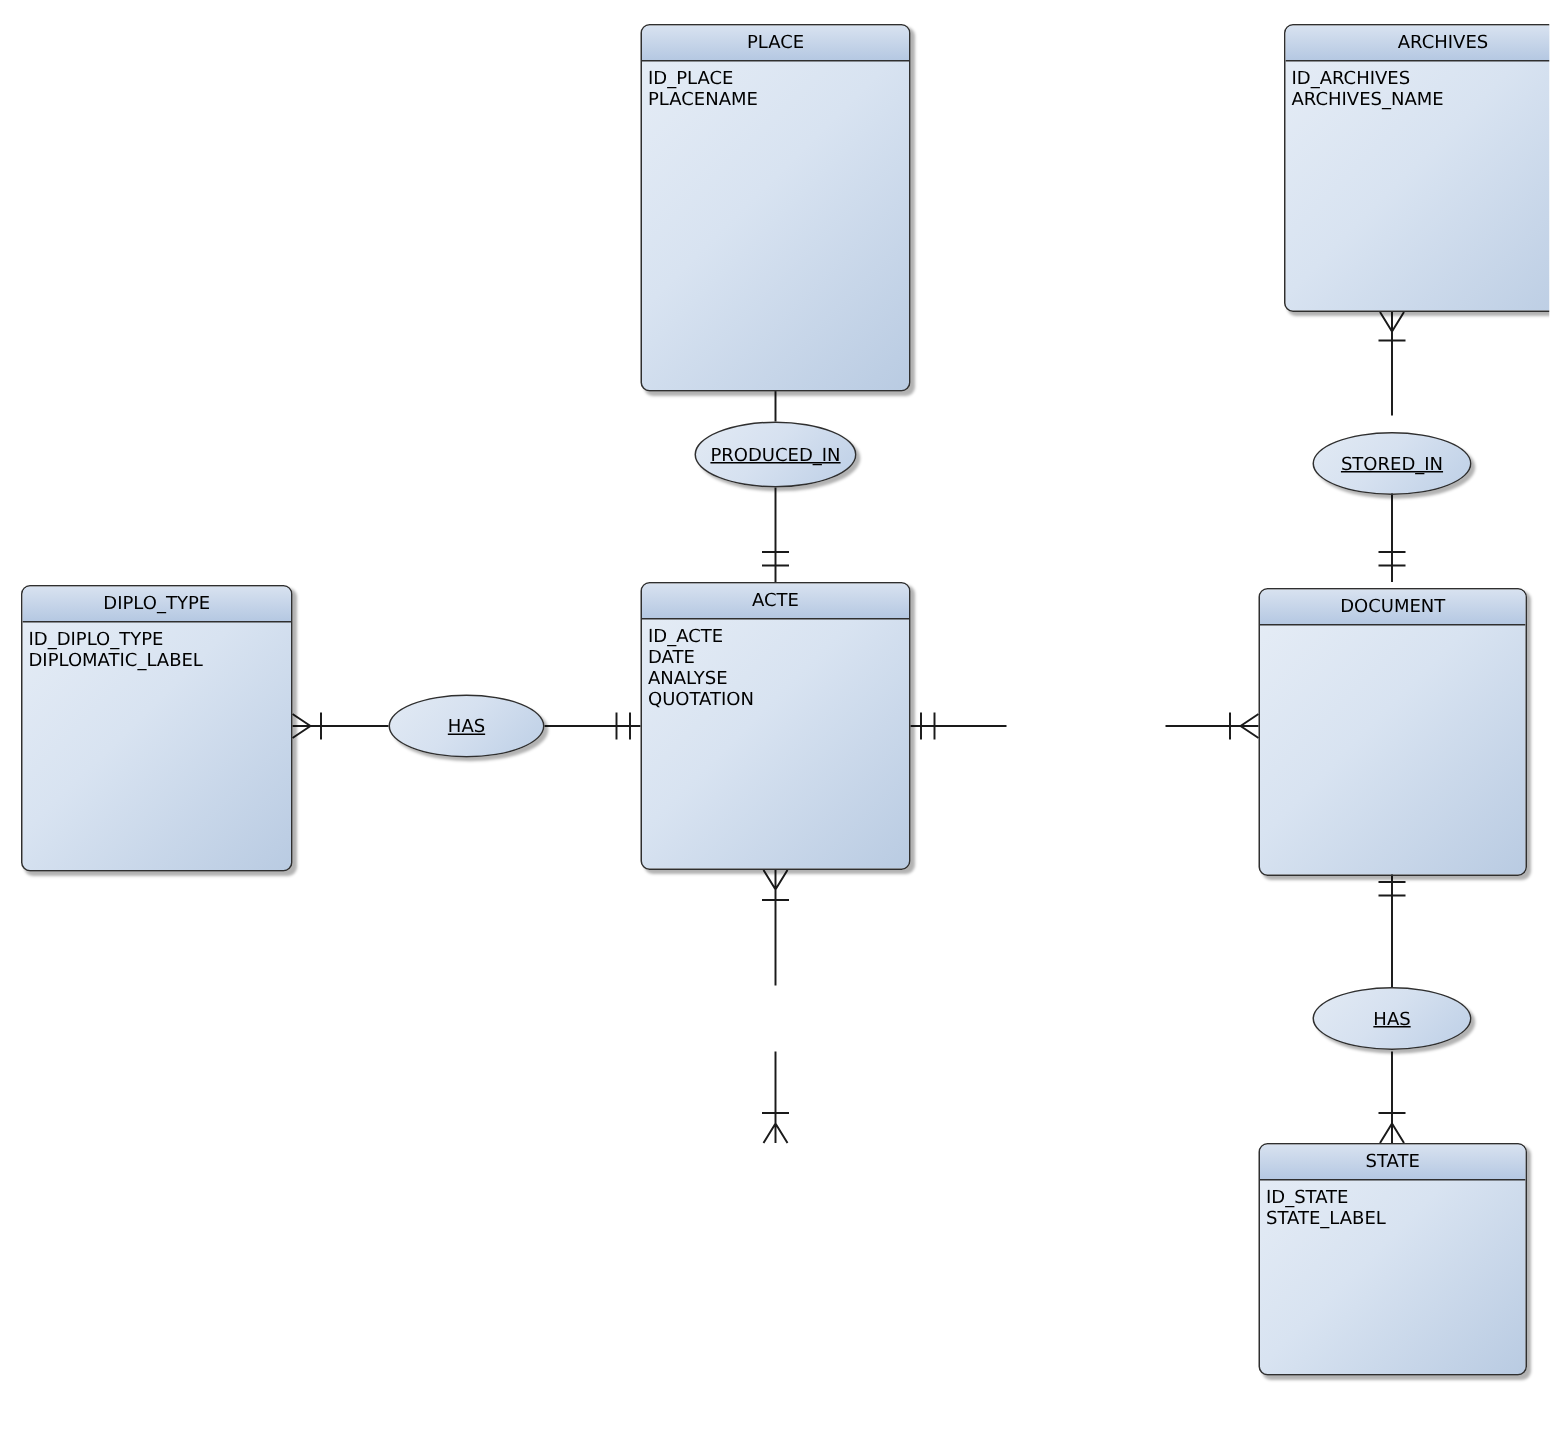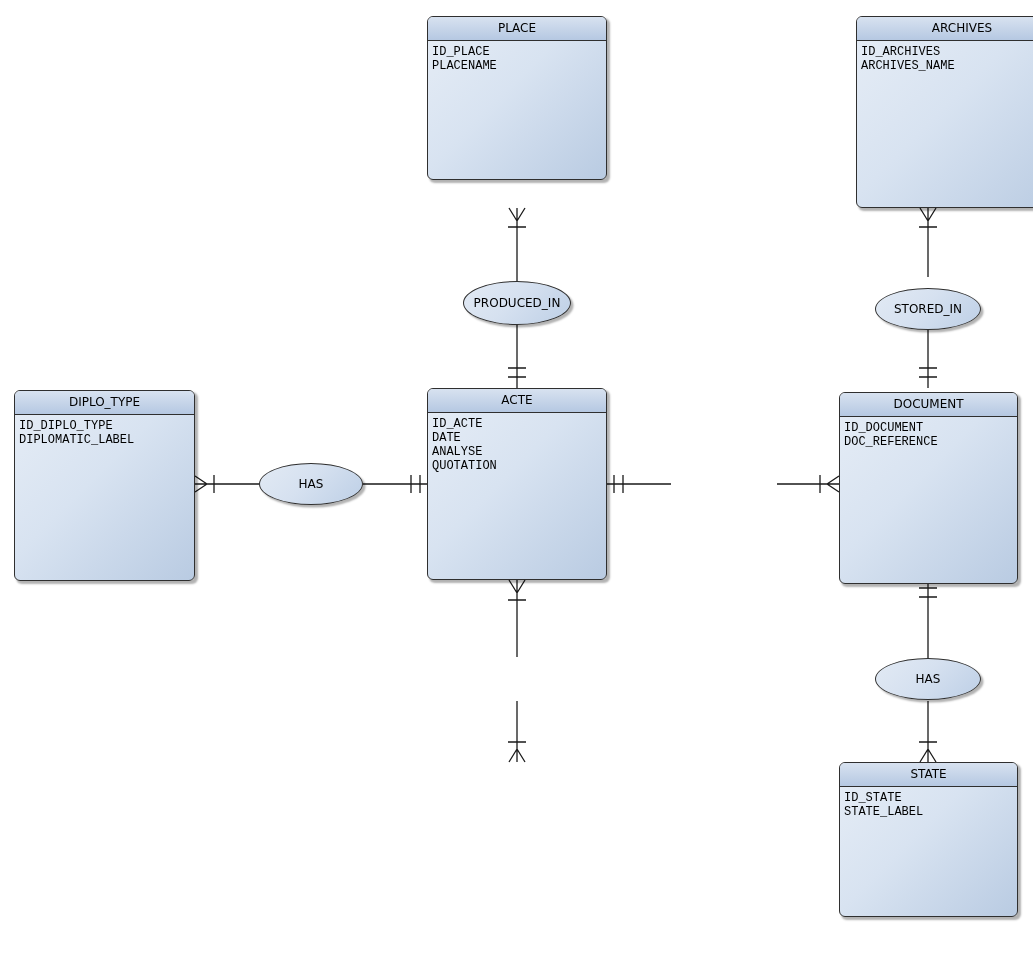--- a/index.html
+++ b/index.html
@@ -16,29 +16,29 @@
     background:linear-gradient(135deg,var(--c-body_light,#e6edf6) 0%,#d8e3f1 45%,var(--c-body_dark,#b9cbe2) 100%);
     box-shadow:2.5px 2.5px 2px rgba(0,0,0,0.30);
     overflow:hidden;
   }
   .entity-header{
     height:23px;line-height:23px;text-align:center;font-size:12px;
     background:linear-gradient(180deg,var(--c-header_top,#d8e2f0),var(--c-header_bottom,#b5c8e2));
     border-bottom:1px solid var(--c-border,#2f2f2f);
   }
   .entity-body{
-    padding:4px 4px 0 4px;font-size:12px;line-height:14px;white-space:pre-line;font-family:Liberation Mono, monospace;
+    padding:4px 4px 0 4px;font-size:12px;line-height:14px;white-space:pre-line;
   }
   .rel{
     position:absolute;z-index:1;box-sizing:border-box;border-radius:50%;
     border:1.5px solid var(--c-border,#2f2f2f);
     background:linear-gradient(135deg,var(--c-ellipse_light,#e2eaf4) 0%,#d6e1f0 45%,var(--c-ellipse_dark,#bdcfe6) 100%);
     box-shadow:2.5px 2.5px 2px rgba(0,0,0,0.30);
     display:flex;align-items:center;justify-content:center;
-    font-size:12px;text-align:center;
+    font-size:12px;text-align:center;text-decoration:underline;
   }
 </style>
 </head>
 <body>
 
 <div id="canvas">
 
   <svg id="connector-layer" width="1033" height="969">
 
     <g class="connector">
@@ -83,21 +83,21 @@
 
     <g class="connector">
       <path d="M928 580 V658 M919 588 H937 M919 597 H937"></path>
     </g>
 
     <g class="connector">
       <path d="M928 701 V762 M919 742 H937 M920 762 L928 749 M936 762 L928 749"></path>
     </g>
   </svg>
 
-  <div class="entity" style="left:427px;top:16px;width:180px;height:164px">
+  <div class="entity" style="left:427px;top:16px;width:180px;height:245px">
     <div class="entity-header">PLACE</div>
     <div class="entity-body">ID_PLACE
 PLACENAME</div>
   </div>
 
   <div class="entity" style="left:856px;top:16px;width:212px;height:192px">
     <div class="entity-header">ARCHIVES</div>
     <div class="entity-body">ID_ARCHIVES
 ARCHIVES_NAME</div>
   </div>
@@ -111,22 +111,20 @@
   <div class="entity" style="left:427px;top:388px;width:180px;height:192px">
     <div class="entity-header">ACTE</div>
     <div class="entity-body">ID_ACTE
 DATE
 ANALYSE
 QUOTATION</div>
   </div>
 
   <div class="entity" style="left:839px;top:392px;width:179px;height:192px">
     <div class="entity-header">DOCUMENT</div>
-    <div class="entity-body">ID_DOCUMENT
-DOC_REFERENCE</div>
   </div>
 
 
   <div class="entity" style="left:839px;top:762px;width:179px;height:155px">
     <div class="entity-header">STATE</div>
     <div class="entity-body">ID_STATE
 STATE_LABEL</div>
   </div>
 
   <div class="rel" style="left:463px;top:281px;width:108px;height:44px">

